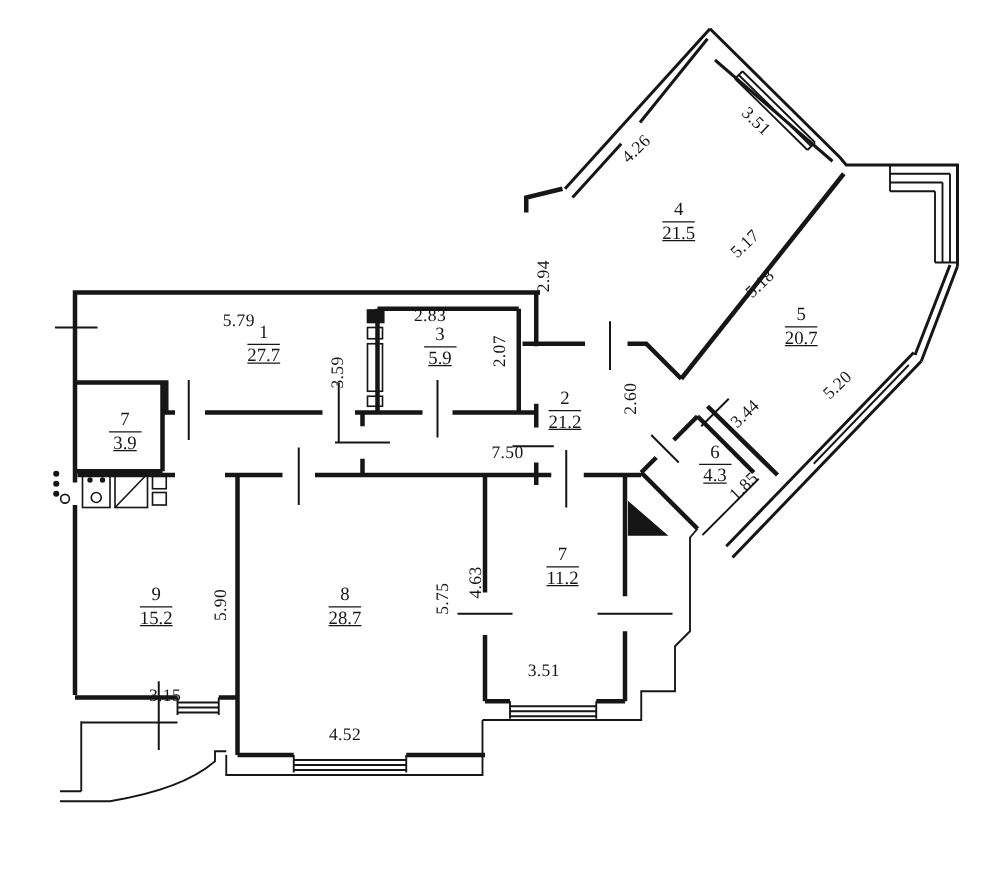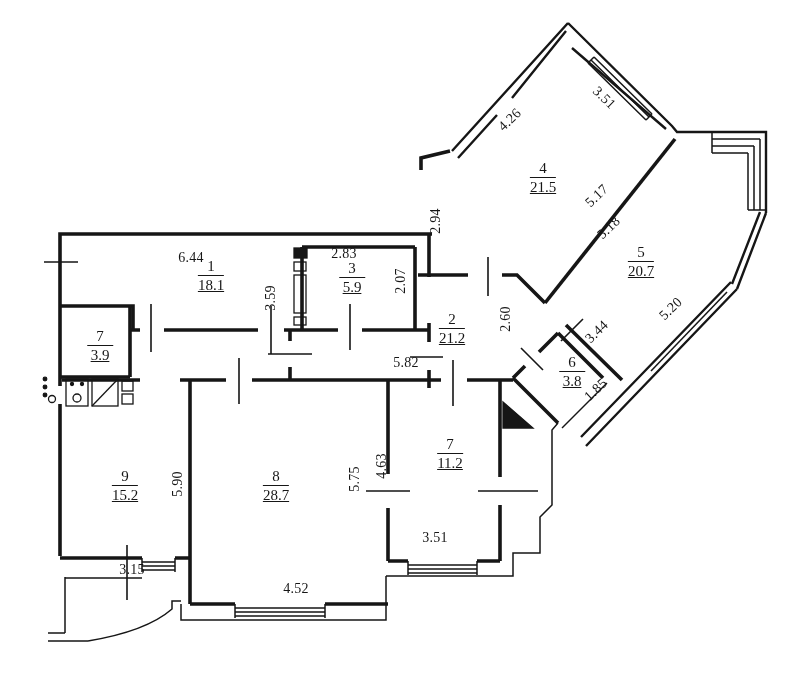--- a/index.html
+++ b/index.html
@@ -80,44 +80,44 @@
       <rect x="122" y="394" width="11" height="10"></rect>
       <path d="M503,402 L533,428 L503,428 Z" fill="#161616"></path>
       <circle cx="45" cy="379" r="1.8" fill="#161616"></circle>
       <circle cx="45" cy="387" r="1.8" fill="#161616"></circle>
       <circle cx="45" cy="395" r="1.8" fill="#161616"></circle>
       <circle cx="52" cy="399" r="3.5"></circle>
     </g>
   </svg>
 
   <div id="labels">
-      <div class="room-label" style="left: 211px; top: 258px;"><span class="num">1</span><span class="area">18.1</span></div>
+      <div class="room-label" style="left: 211px; top: 258px;"><span class="num">1</span><span class="area">27.7</span></div>
       <div class="room-label" style="left: 452px; top: 311px;"><span class="num">2</span><span class="area">21.2</span></div>
       <div class="room-label" style="left: 352px; top: 260px;"><span class="num">3</span><span class="area">5.9</span></div>
       <div class="room-label" style="left: 543px; top: 160px;"><span class="num">4</span><span class="area">21.5</span></div>
       <div class="room-label" style="left: 641px; top: 244px;"><span class="num">5</span><span class="area">20.7</span></div>
-      <div class="room-label" style="left: 572px; top: 354px;"><span class="num">6</span><span class="area">3.8</span></div>
+      <div class="room-label" style="left: 572px; top: 354px;"><span class="num">6</span><span class="area">4.3</span></div>
       <div class="room-label" style="left: 450px; top: 436px;"><span class="num">7</span><span class="area">11.2</span></div>
       <div class="room-label" style="left: 276px; top: 468px;"><span class="num">8</span><span class="area">28.7</span></div>
       <div class="room-label" style="left: 125px; top: 468px;"><span class="num">9</span><span class="area">15.2</span></div>
       <div class="room-label" style="left: 100px; top: 328px;"><span class="num">7</span><span class="area">3.9</span></div>
-      <div class="dim-label" style="left: 191px; top: 258px; transform: translate(-50%, -50%) rotate(0deg);">6.44</div>
+      <div class="dim-label" style="left: 191px; top: 258px; transform: translate(-50%, -50%) rotate(0deg);">5.79</div>
       <div class="dim-label" style="left: 344px; top: 254px; transform: translate(-50%, -50%) rotate(0deg);">2.83</div>
       <div class="dim-label" style="left: 271px; top: 298px; transform: translate(-50%, -50%) rotate(-90deg);">3.59</div>
       <div class="dim-label" style="left: 401px; top: 281px; transform: translate(-50%, -50%) rotate(-90deg);">2.07</div>
       <div class="dim-label" style="left: 436px; top: 221px; transform: translate(-50%, -50%) rotate(-90deg);">2.94</div>
       <div class="dim-label" style="left: 510px; top: 120px; transform: translate(-50%, -50%) rotate(-44deg);">4.26</div>
       <div class="dim-label" style="left: 604px; top: 98px; transform: translate(-50%, -50%) rotate(44deg);">3.51</div>
       <div class="dim-label" style="left: 597px; top: 196px; transform: translate(-50%, -50%) rotate(-44deg);">5.17</div>
       <div class="dim-label" style="left: 609px; top: 228px; transform: translate(-50%, -50%) rotate(-44deg);">5.18</div>
       <div class="dim-label" style="left: 671px; top: 309px; transform: translate(-50%, -50%) rotate(-44deg);">5.20</div>
       <div class="dim-label" style="left: 597px; top: 332px; transform: translate(-50%, -50%) rotate(-44deg);">3.44</div>
       <div class="dim-label" style="left: 506px; top: 319px; transform: translate(-50%, -50%) rotate(-90deg);">2.60</div>
-      <div class="dim-label" style="left: 406px; top: 363px; transform: translate(-50%, -50%) rotate(0deg);">5.82</div>
+      <div class="dim-label" style="left: 406px; top: 363px; transform: translate(-50%, -50%) rotate(0deg);">7.50</div>
       <div class="dim-label" style="left: 596px; top: 390px; transform: translate(-50%, -50%) rotate(-44deg);">1.85</div>
       <div class="dim-label" style="left: 382px; top: 466px; transform: translate(-50%, -50%) rotate(-90deg);">4.63</div>
       <div class="dim-label" style="left: 435px; top: 538px; transform: translate(-50%, -50%) rotate(0deg);">3.51</div>
       <div class="dim-label" style="left: 355px; top: 479px; transform: translate(-50%, -50%) rotate(-90deg);">5.75</div>
       <div class="dim-label" style="left: 178px; top: 484px; transform: translate(-50%, -50%) rotate(-90deg);">5.90</div>
-      <div class="dim-label" style="left: 132px; top: 570px; transform: translate(-50%, -50%) rotate(0deg); text-align: center;">3.15</div>
-      <div class="dim-label" style="left: 296px; top: 589px; transform: translate(-50%, -50%) rotate(0deg);">4.52</div>
+      <div class="dim-label" style="left: 132px; top: 558px; transform: translate(-50%, -50%) rotate(0deg); text-align: center;">3.15</div>
+      <div class="dim-label" style="left: 276px; top: 589px; transform: translate(-50%, -50%) rotate(0deg);">4.52</div>
     </div>
 </div>
 
 </body></html>

